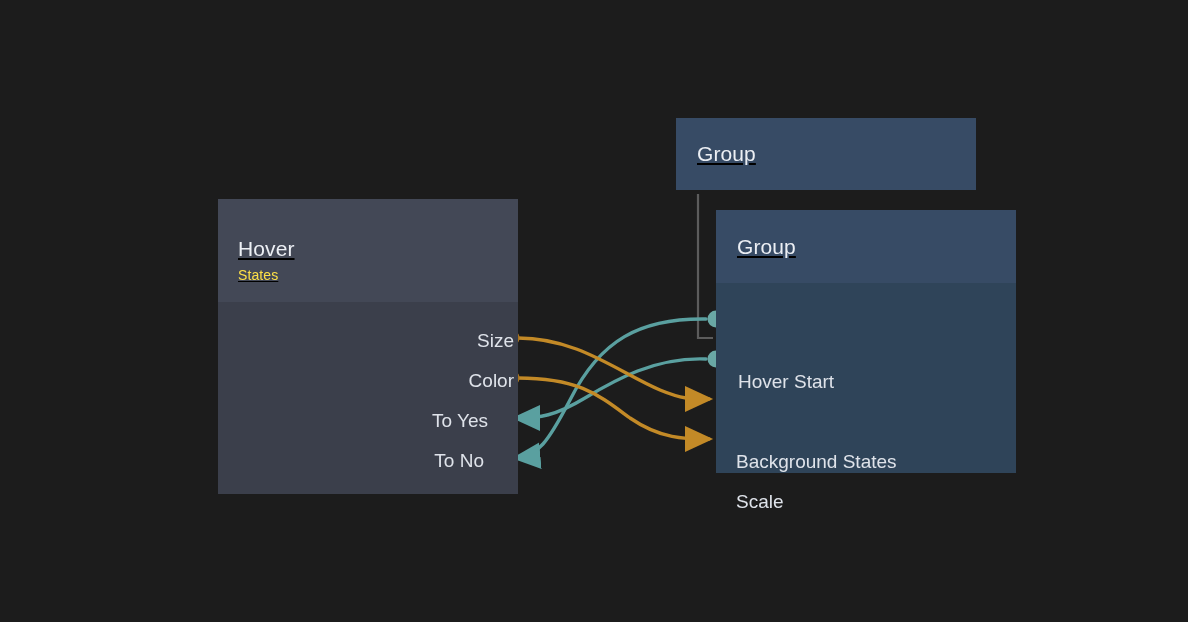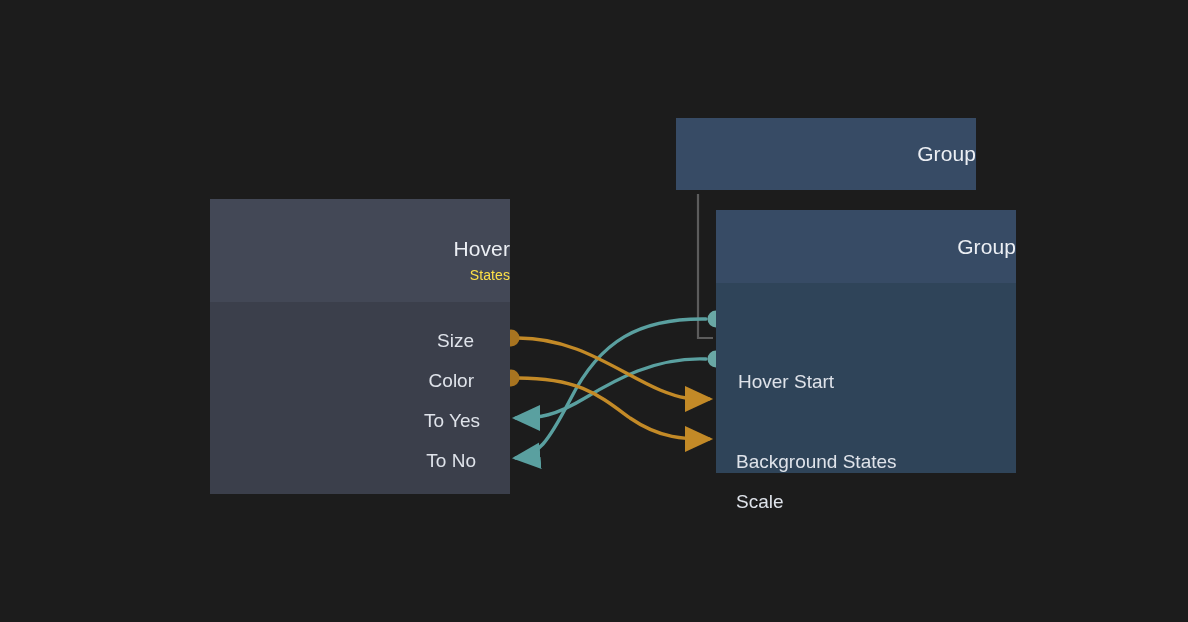--- a/index.html
+++ b/index.html
@@ -30,23 +30,24 @@
 
   
   .node {
     position: absolute;
     box-sizing: border-box;
   }
   .node-header {
     box-sizing: border-box;
     width: 100%;
     display: flex;
-    align-items: flex-end;
+    align-items: flex-start;
     flex-direction: column;
     justify-content: center;
+    text-decoration: underline;
   }
   .node-title {
     color: #eceff4;
     font-size: 21px;
     line-height: 26px;
     letter-spacing: 0.1px;
   }
   .node-subtitle {
     color: #fde047;
     font-size: 14px;
@@ -54,42 +55,42 @@
     letter-spacing: 0.1px;
   }
   .node-body {
     box-sizing: border-box;
     width: 100%;
     position: relative;
   }
 
   
   #node-hover {
-    left: 210px;
+    left: 218px;
     top: 199px;
     width: 300px;
     height: 295px;
     background: #3b3f4b;
   }
   #node-hover .node-header {
     height: 103px;
     background: #434856;
     padding: 22px 0 0 20px;
   }
   #node-hover .node-body {
     height: 192px;
   }
   .port-row-right {
     position: absolute;
     right: 0;
     height: 20px;
     display: flex;
     align-items: center;
     justify-content: flex-end;
-    padding-right: 36px;
+    padding-right: 4px;
     box-sizing: border-box;
     width: 100%;
   }
   .port-row-right .port-label {
     color: #dfe3ea;
     font-size: 19px;
     line-height: 20px;
     white-space: nowrap;
   }
 

